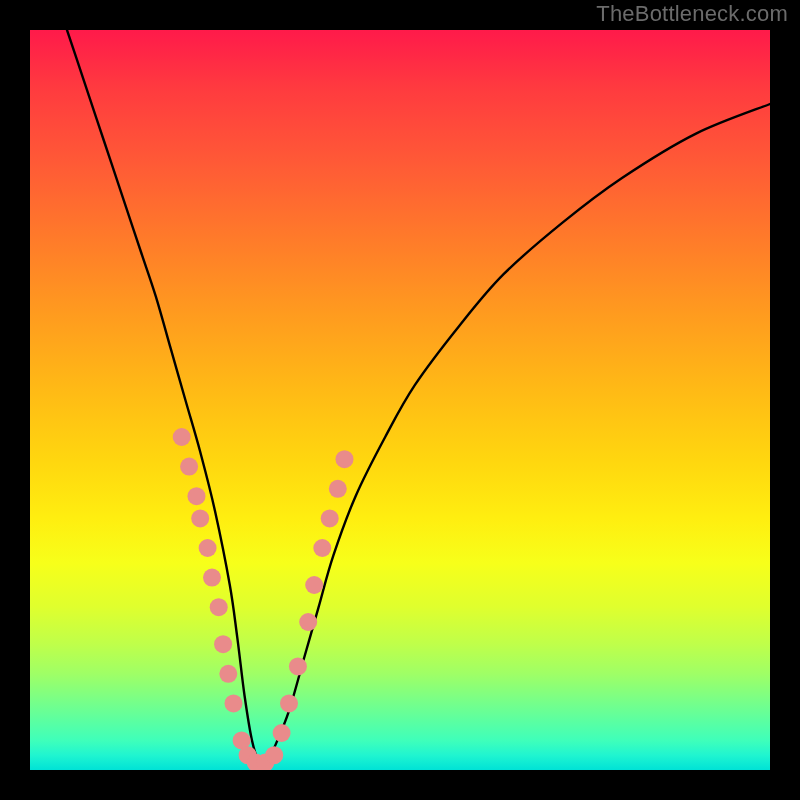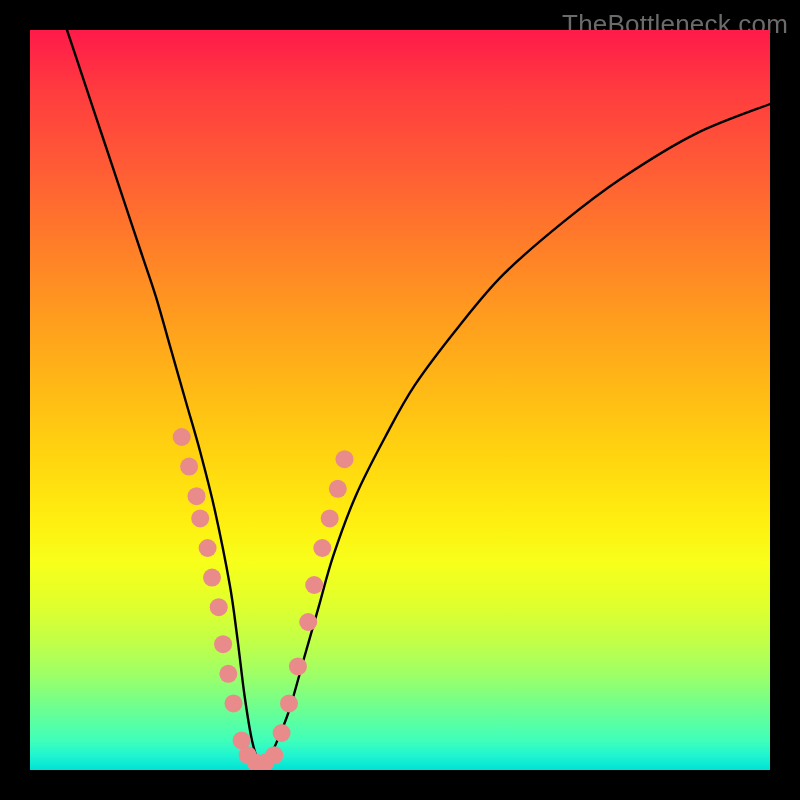--- a/index.html
+++ b/index.html
@@ -36,24 +36,24 @@
       #bfff4a 83%,
       #9fff66 87%,
       #7fff82 90%,
       #5fff9e 93%,
       #3fffba 96%,
       #20f5d0 98%,
       #00e2d6 100%);
   }
   .watermark {
     position: absolute;
-    top: 9px;
+    top: 1px;
     right: 12px;
     font-family: Arial, Helvetica, sans-serif;
-    font-size: 26px;
+    font-size: 22px;
     color: #6b6b6b;
     letter-spacing: 0.2px;
     user-select: none;
   }
   svg.curve {
     position: absolute;
     left: 0;
     top: 0;
     width: 740px;
     height: 740px;

